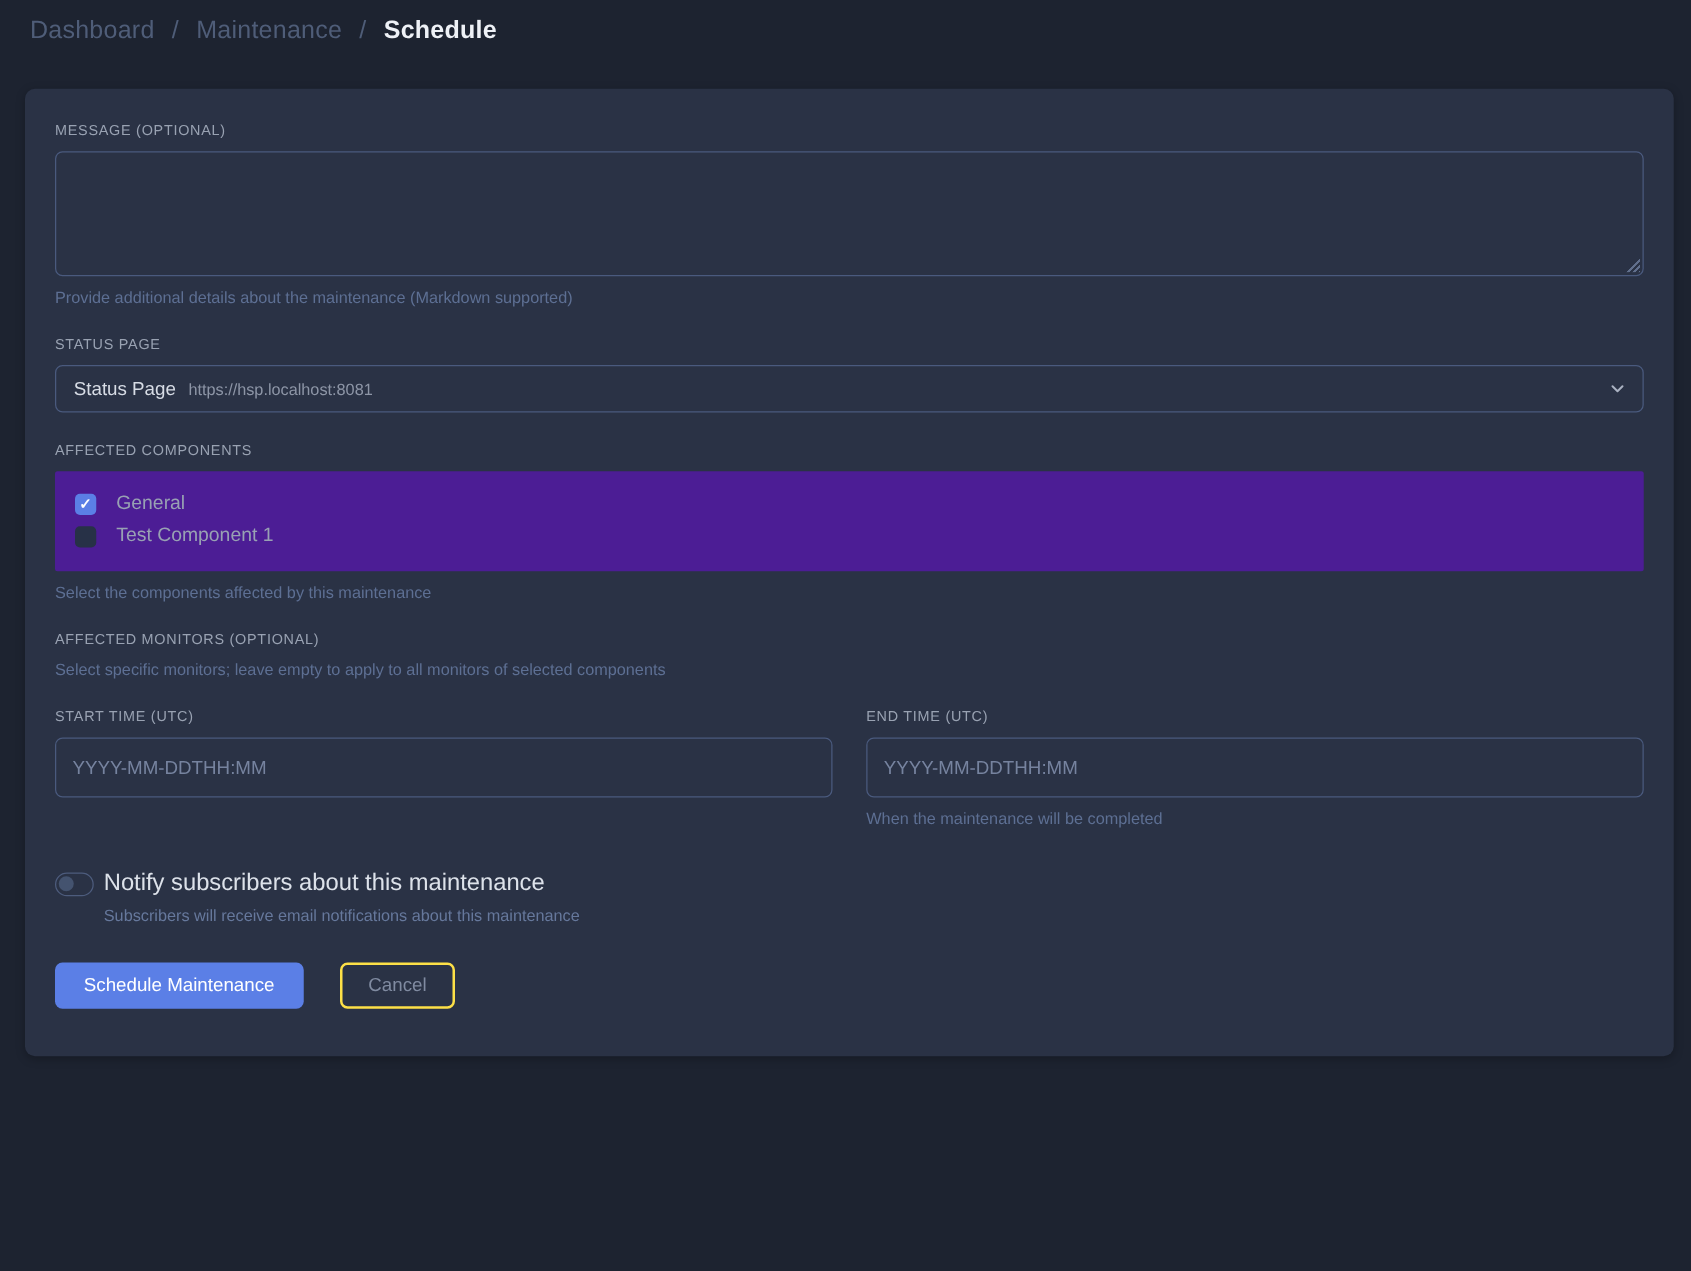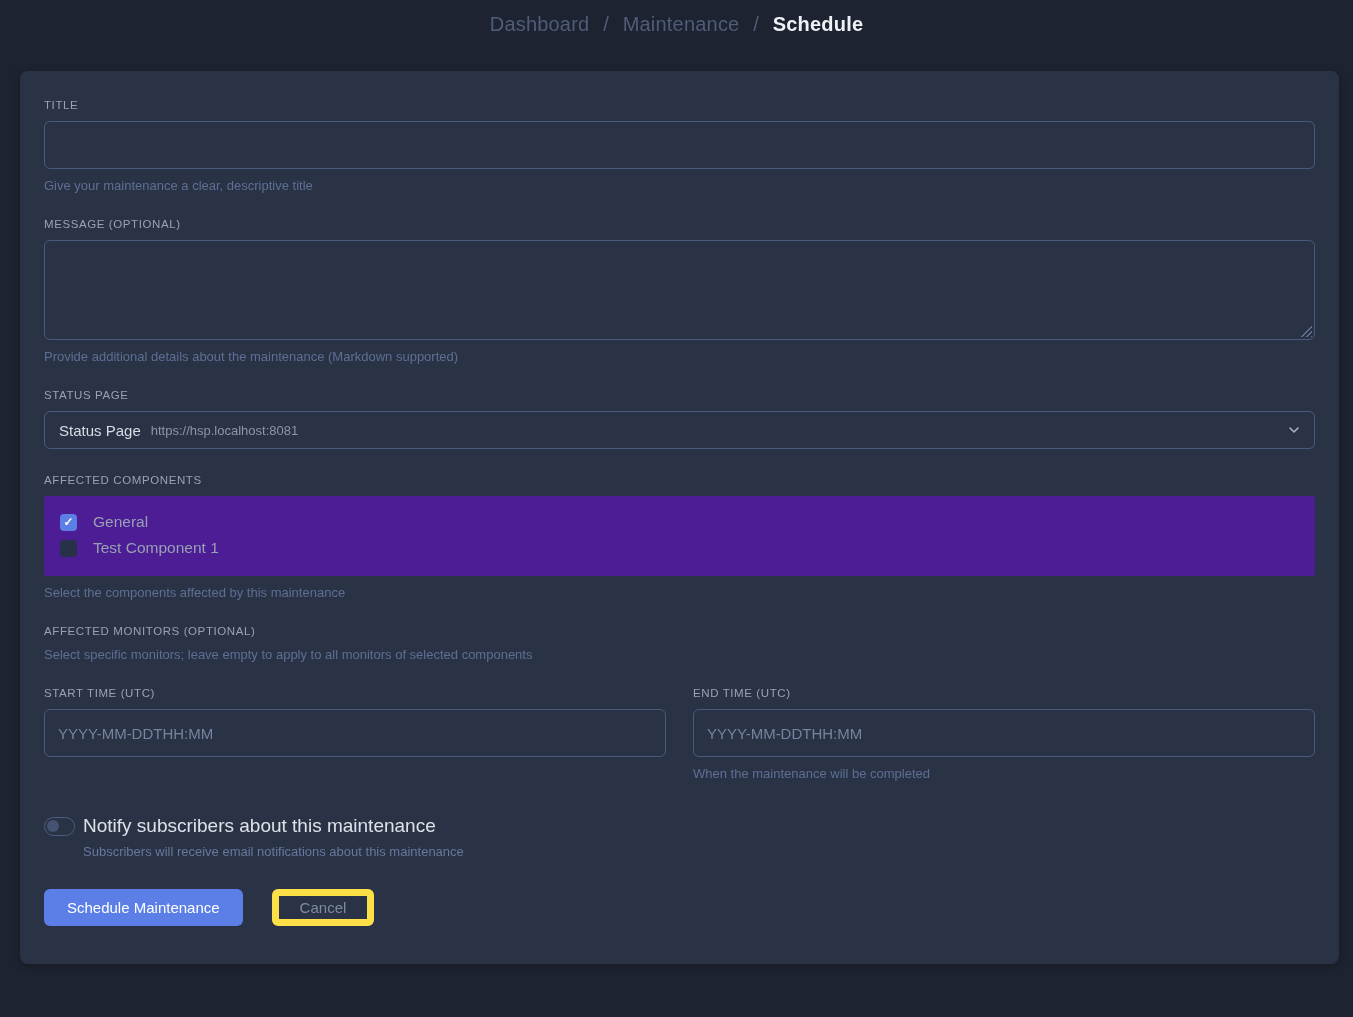--- a/index.html
+++ b/index.html
@@ -6,21 +6,21 @@
   html, body { width: 1353px; height: 1017px; }
   body {
     background: #1d2330;
     font-family: "Liberation Sans", sans-serif;
     color: #e9edf3;
     overflow: hidden;
   }
 
   
   .topbar { padding: 13px 24px 15px 24px; }
-  .breadcrumb { font-size: 20px; letter-spacing: .2px; text-align: center; }
+  .breadcrumb { font-size: 20px; letter-spacing: .2px; }
   .breadcrumb .crumb-link { color: #4f5d78; cursor: pointer; }
   .breadcrumb .sep { color: #4f5d78; margin: 0 8px; }
   .breadcrumb .crumb-current { color: #eef1f6; font-weight: 700; }
 
   
   .card {
     margin: 20px 14px 0 20px;
     background: #2a3245;
     border-radius: 8px;
     padding: 28px 24px 38px 24px;
@@ -156,46 +156,41 @@
     cursor: pointer;
     border: none;
   }
   .btn-primary {
     background: #5b7fe6;
     color: #ffffff;
     padding: 0 23px;
   }
   .btn-secondary {
     background: transparent;
-    border: 7px solid #fde047;
+    border: 2px solid #fde047;
     color: #808ba1;
     padding: 0 21px;
     margin-left: 29px;
   }
 </style>
 </head>
 <body>
 
 <div class="topbar">
   <div class="breadcrumb">
     <span class="crumb-link">Dashboard</span>
     <span class="sep">/</span>
     <span class="crumb-link">Maintenance</span>
     <span class="sep">/</span>
     <span class="crumb-current">Schedule</span>
   </div>
 </div>
 
 <div class="card">
 
-  <div class="section">
-    <label class="field-label">TITLE</label>
-    <input class="text-input" type="text" value="" style="">
-    <div class="help-text">Give your maintenance a clear, descriptive title</div>
-  </div>
 
   <div class="section">
     <label class="field-label">MESSAGE (OPTIONAL)</label>
     <div class="textarea-wrap">
       <textarea class="textarea" style=""></textarea>
       <div class="resize-handle"></div>
     </div>
     <div class="help-text">Provide additional details about the maintenance (Markdown supported)</div>
   </div>
 

